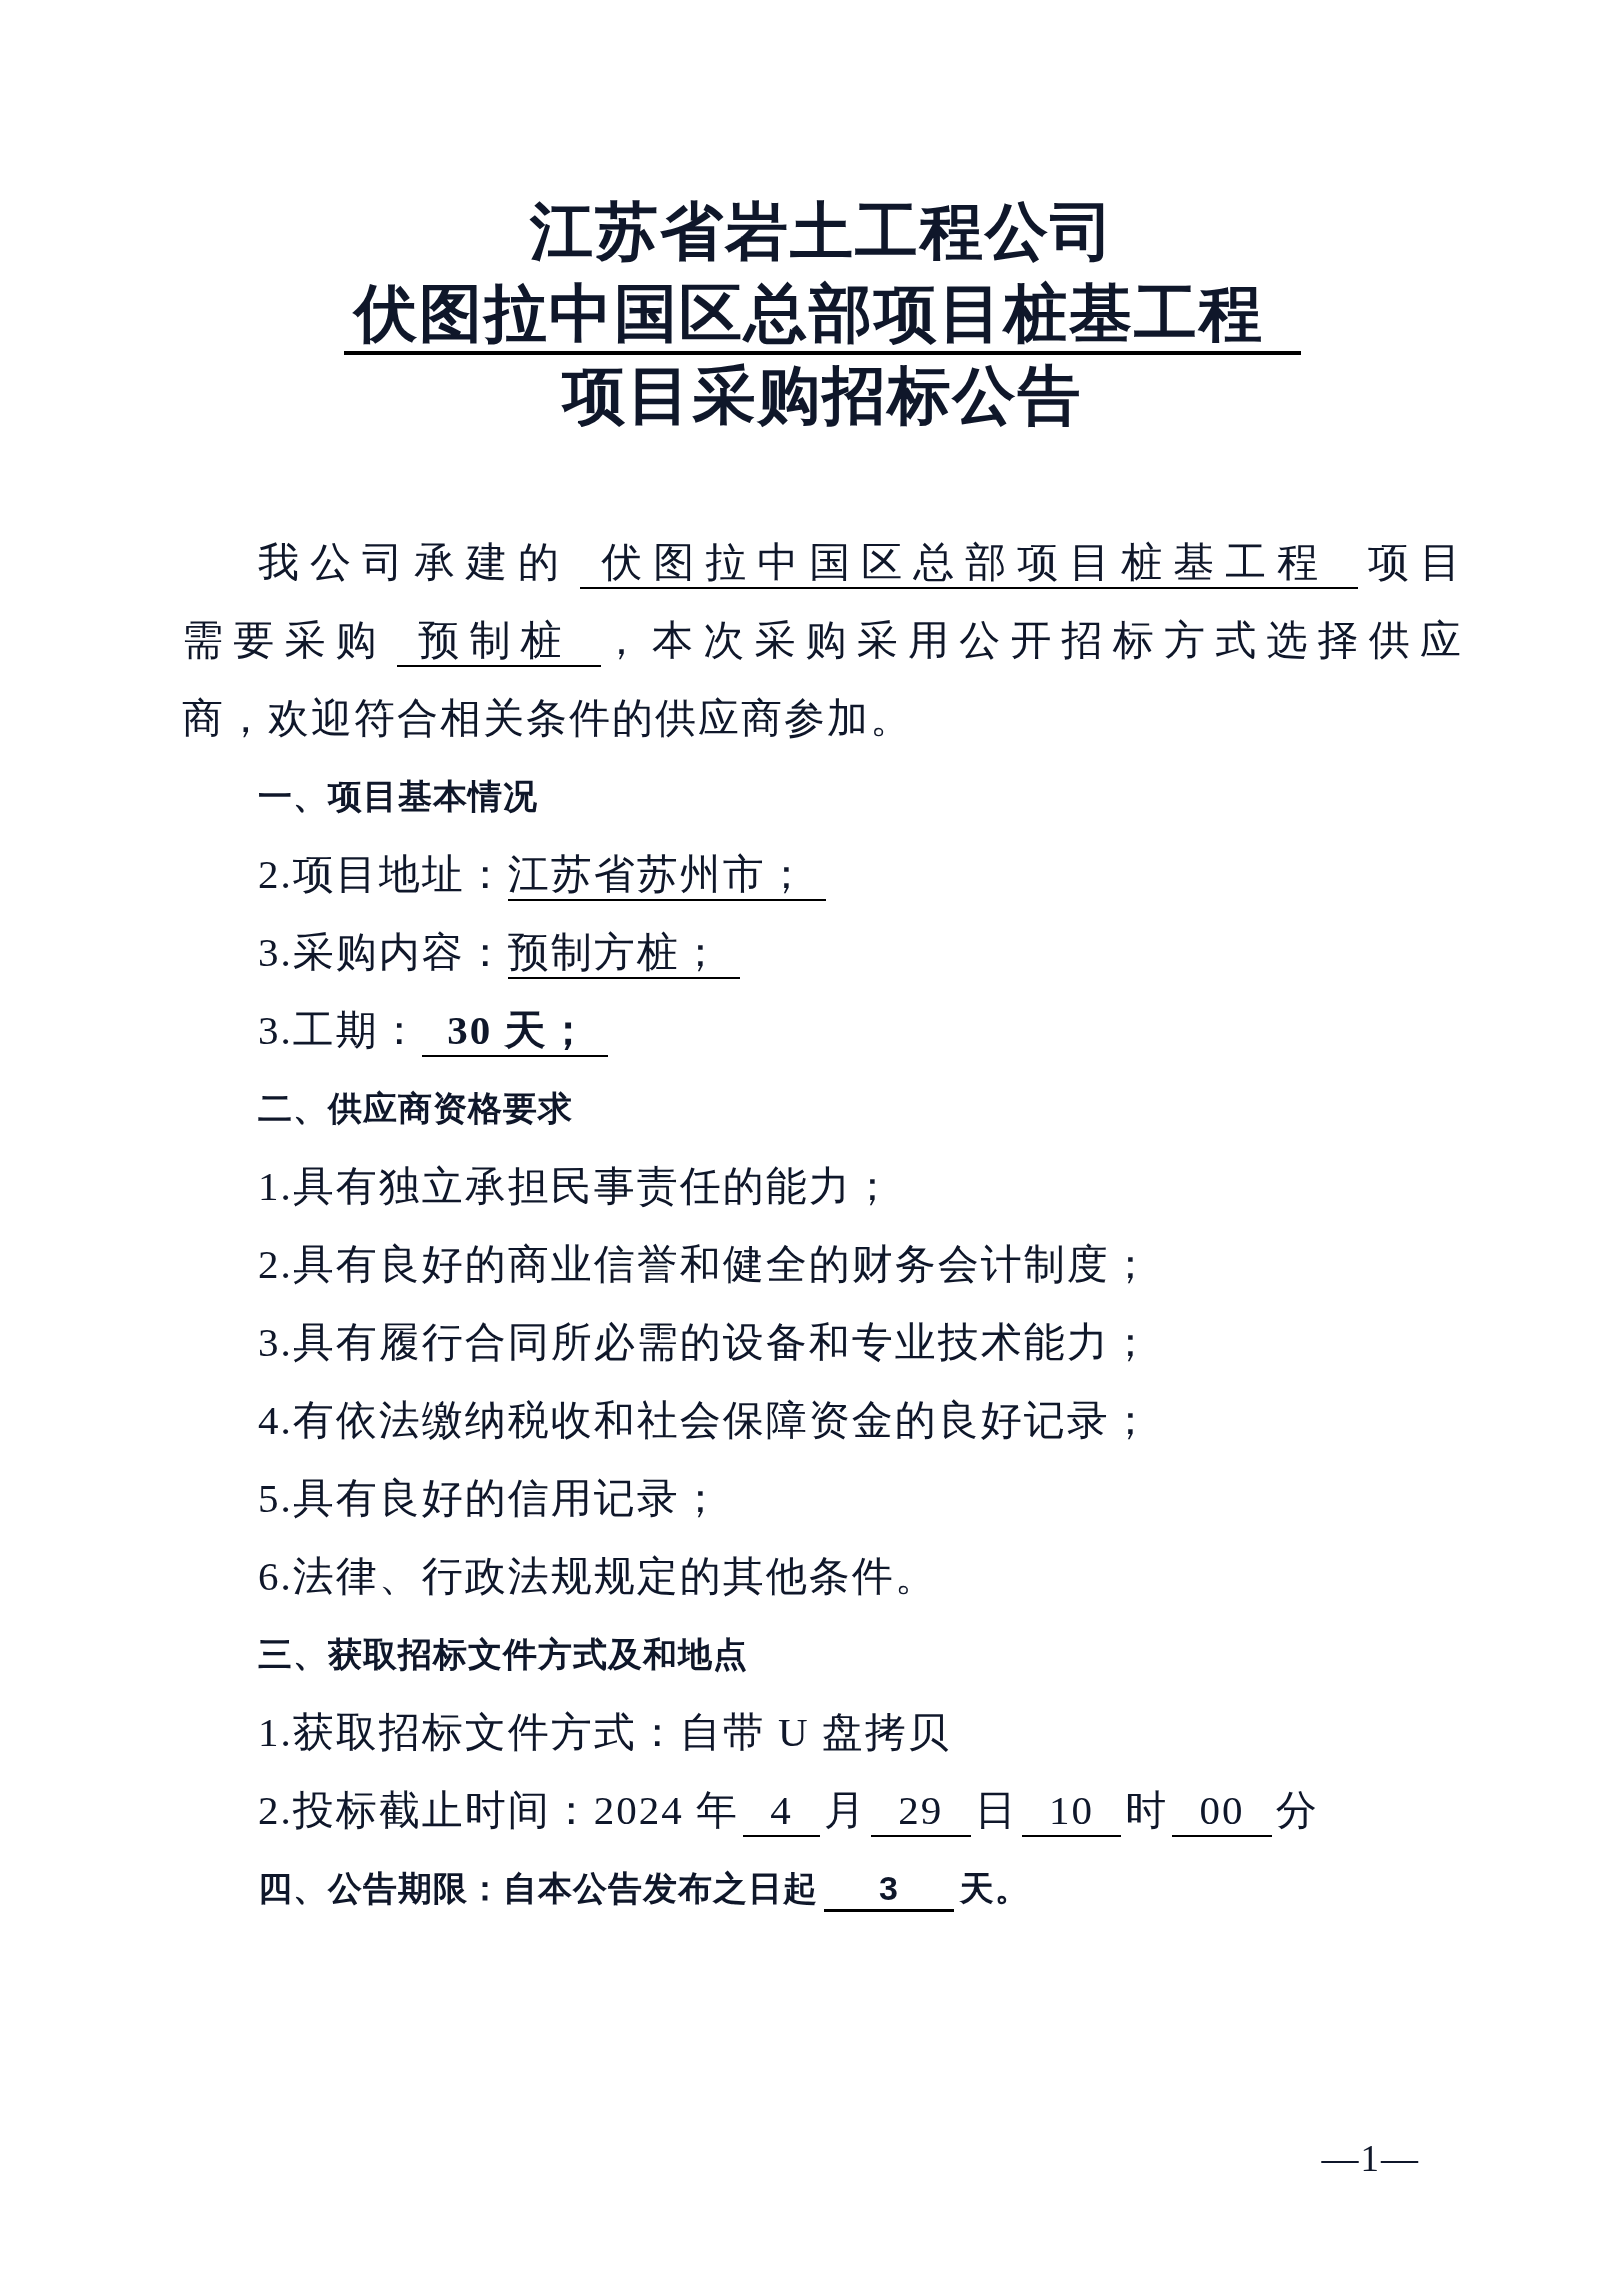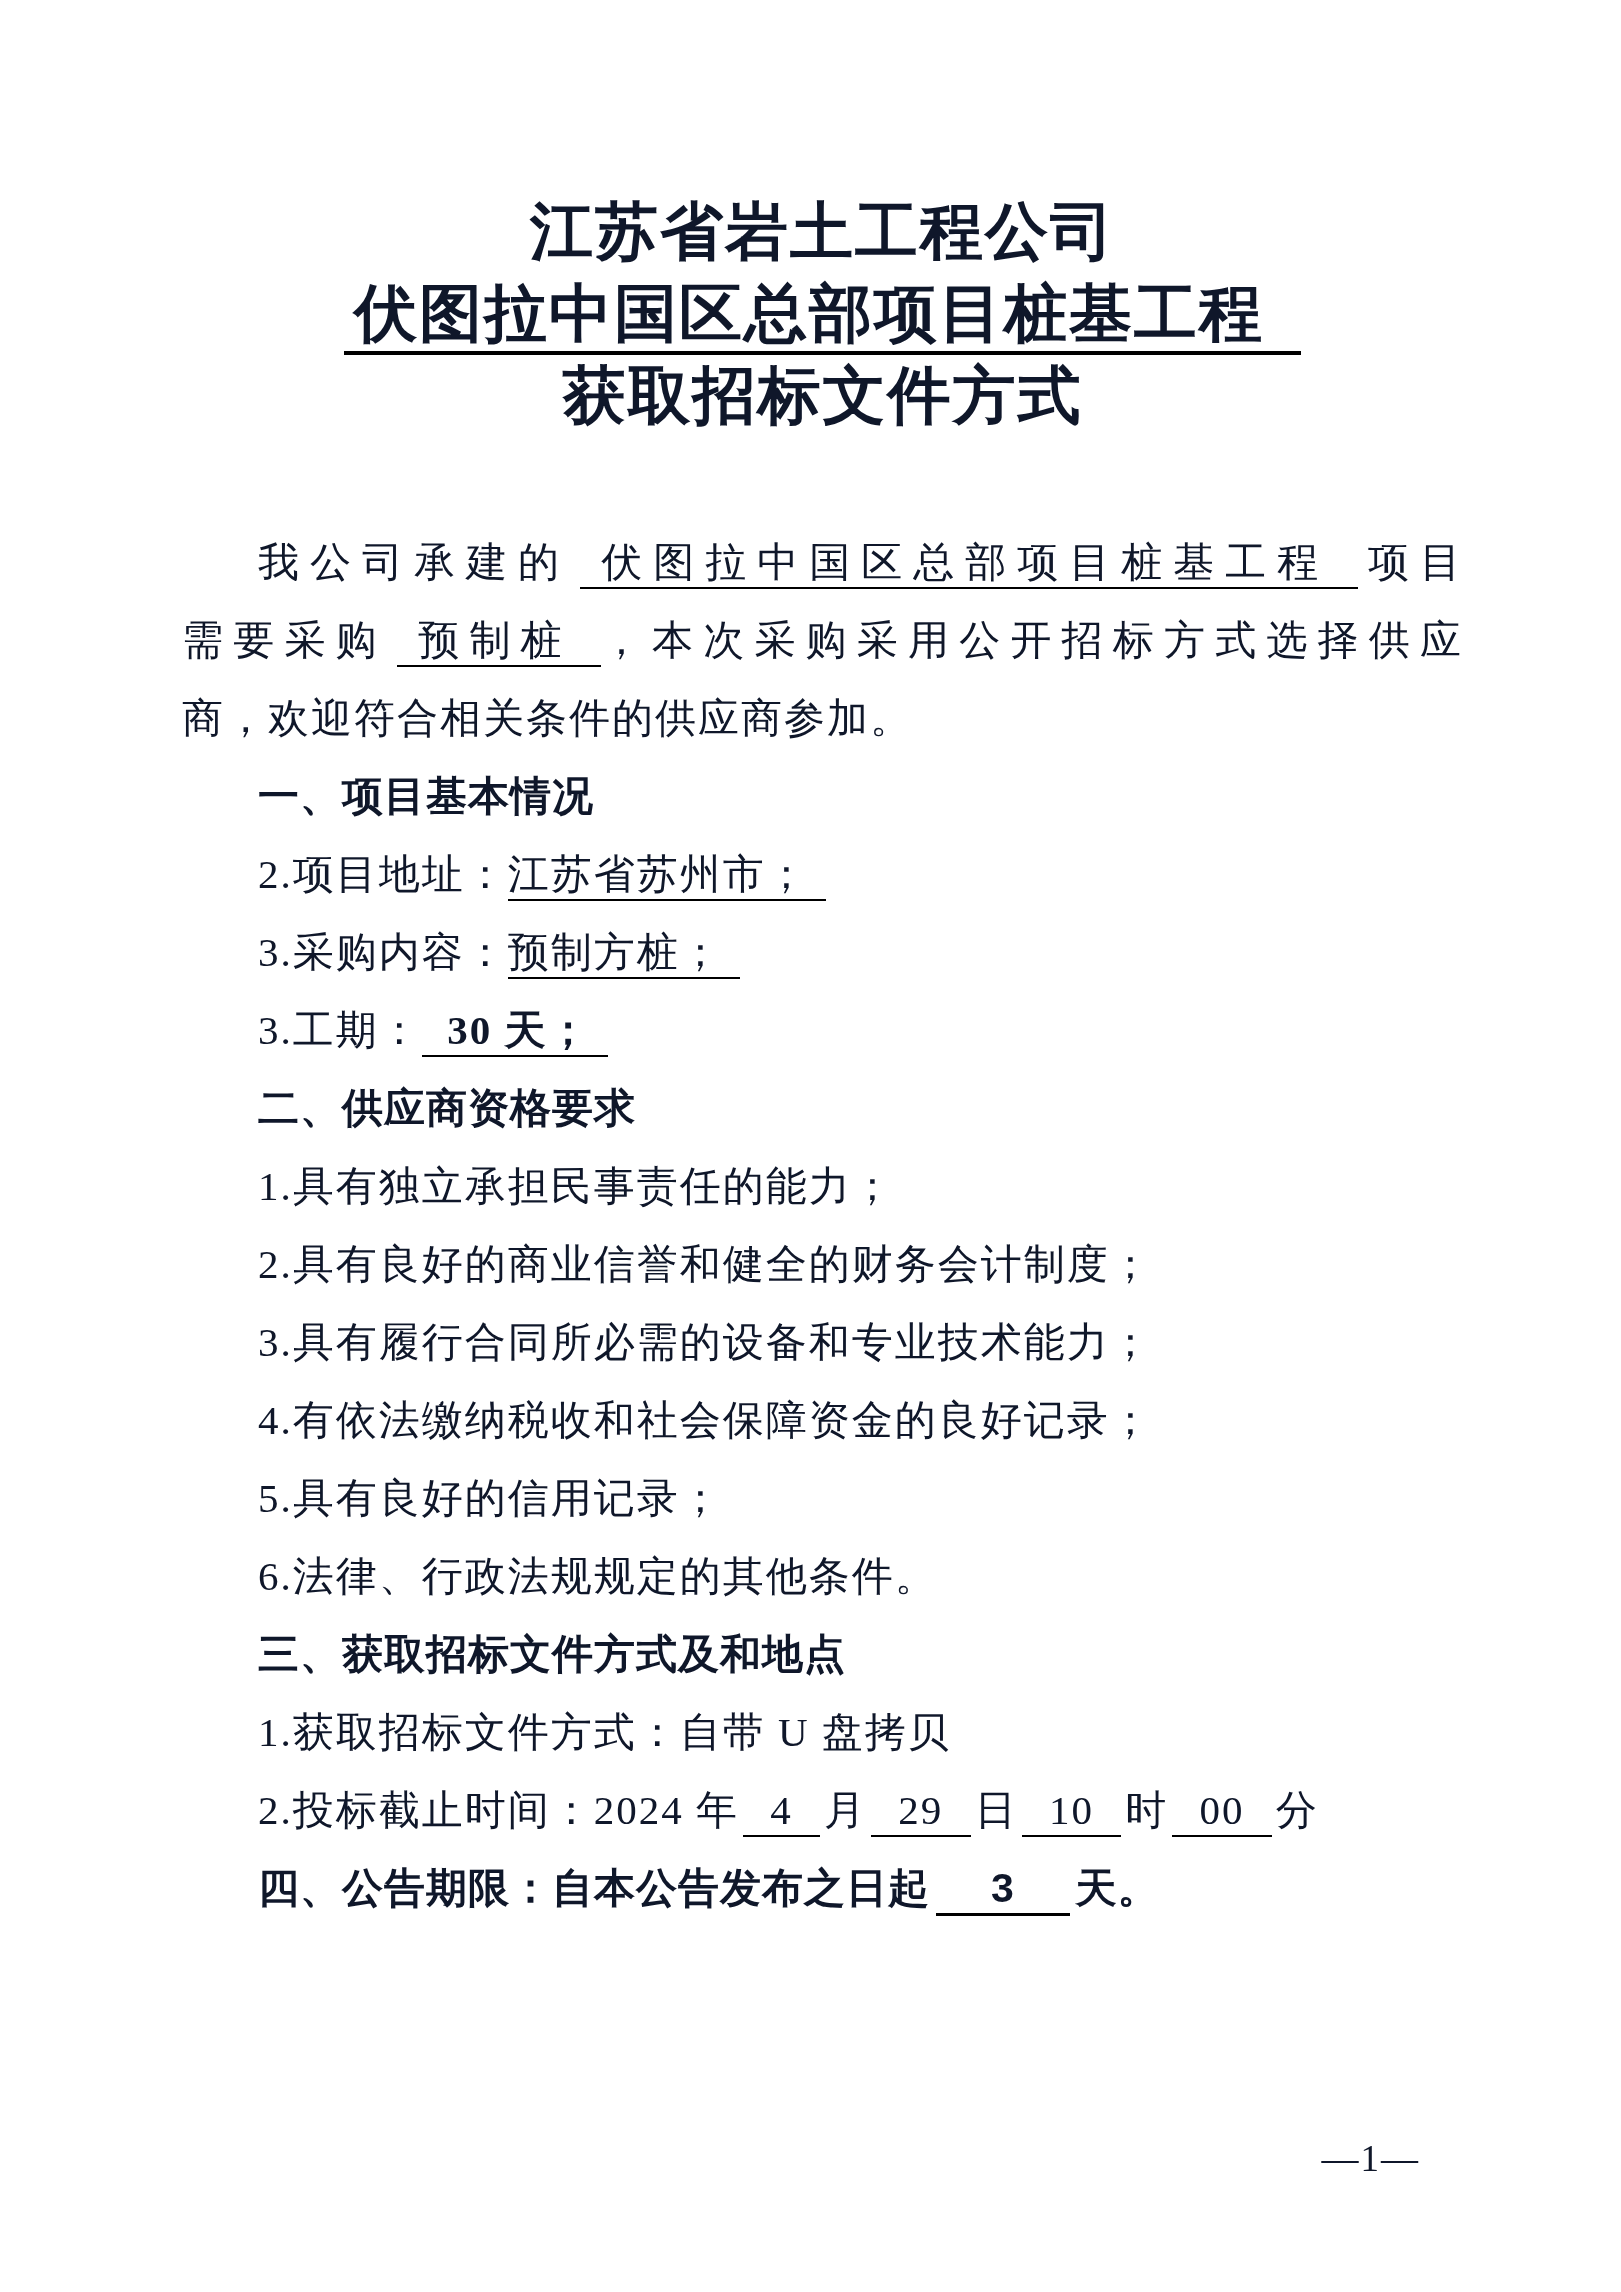--- a/index.html
+++ b/index.html
@@ -37,21 +37,21 @@
     letter-spacing: 2px;
   }
   .line { white-space: nowrap; }
   .stretch { text-align: justify; text-align-last: justify; white-space: normal; }
   .indent-first { text-indent: 76px; }
   .indent { padding-left: 76px; }
 
   .heading {
     font-family: "Liberation Sans", sans-serif;
     font-weight: 700;
-    font-size: 41px;
+    font-size: 34px;
     letter-spacing: 1px;
   }
 
   .blank {
     border-bottom: 2.9px solid #000;
     padding-bottom: 2px;
   }
   .blank.pad-sides { padding-left: 21.6px; padding-right: 29px; }
   .blank.pad-tail { padding-right: 17.6px; }
   .blank.num { padding-left: 27.4px; padding-right: 27.4px; margin: 0 3.9px; }
@@ -70,21 +70,21 @@
 </style>
 </head>
 <body>
 
 <div class="page">
   <div class="content">
 
     <div class="title-block">
       <div class="line">江苏省岩土工程公司</div>
       <div class="line"><span class="title-u">伏图拉中国区总部项目桩基工程</span></div>
-      <div class="line">获取招标文件方式</div>
+      <div class="line">项目采购招标公告</div>
     </div>
 
     <div class="bodytext">
 
       <div class="stretch indent-first"><span>我公司承建的</span><span class="blank pad-sides gap-l gap-r">伏图拉中国区总部项目桩基工程</span><span>项目</span></div>
 
       <div class="stretch"><span>需要采购</span><span class="blank pad-sides gap-l">预制桩</span><span>，本次采购采用公开招标方式选择供应</span></div>
 
       <div class="line">商，欢迎符合相关条件的供应商参加。</div>
 

